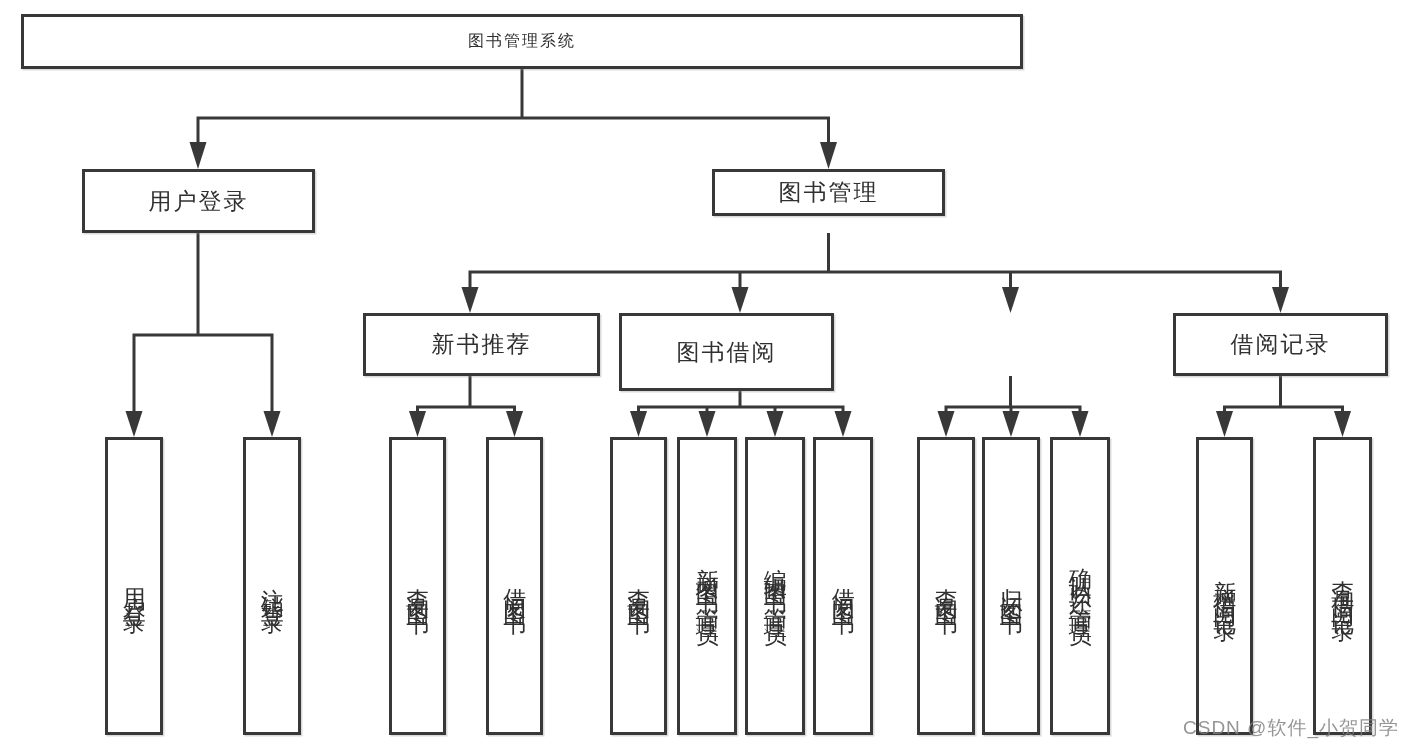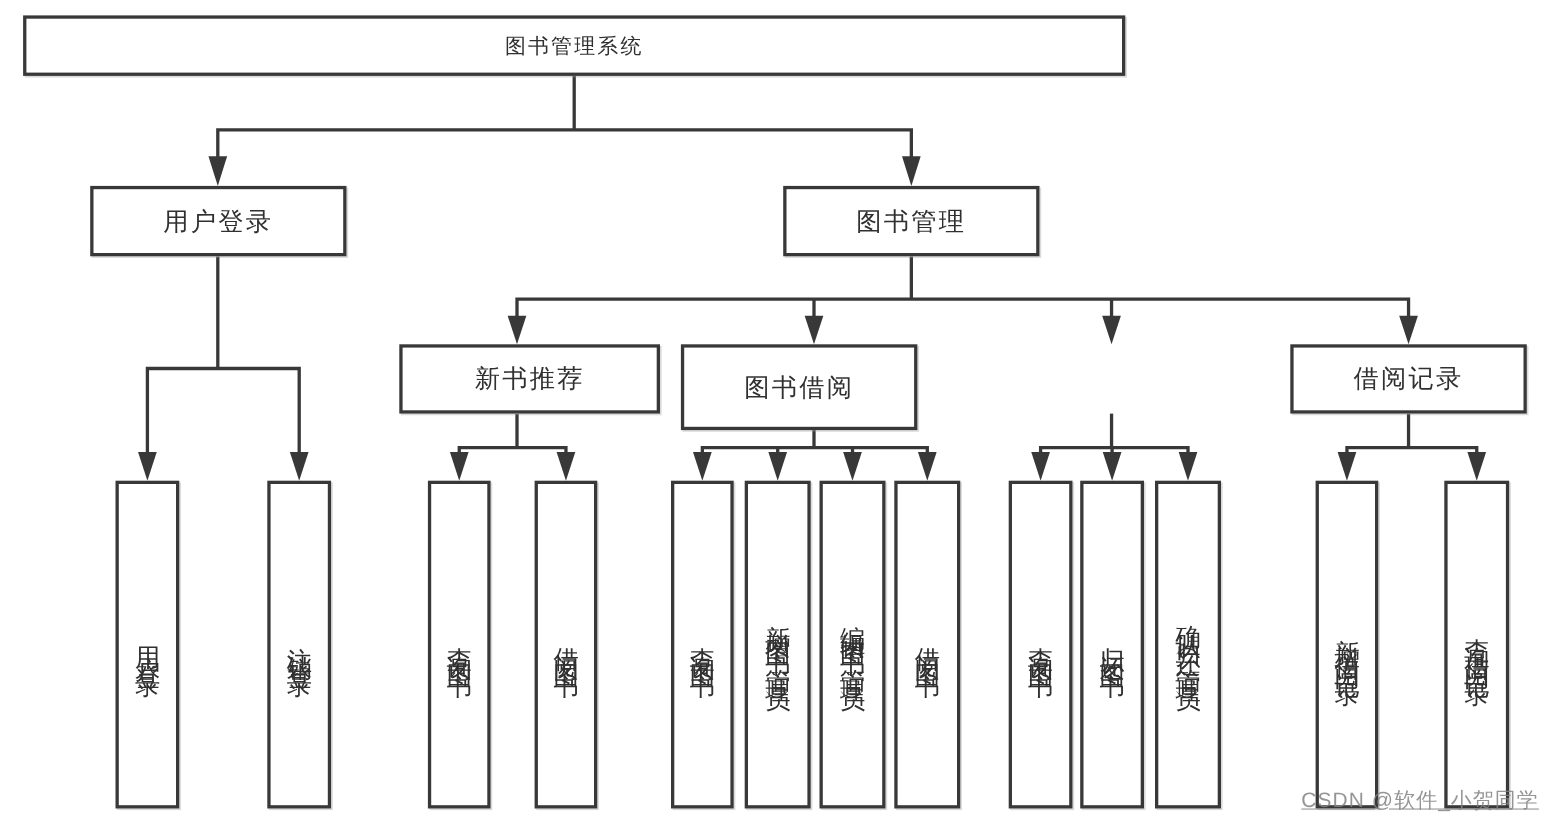--- a/index.html
+++ b/index.html
@@ -21,33 +21,33 @@
     justify-content: center;
     color: #303030;
     box-shadow: 1.5px 1.5px 0 rgba(150,150,150,0.35);
     z-index: 2;
   }
   .h-label {
     font-size: 23px;
     letter-spacing: 2px;
     white-space: nowrap;
   }
-  .root-label { font-size: 19px; }
+  .root-label { font-size: 16px; }
   .v-text {
     writing-mode: vertical-rl;
     text-orientation: mixed;
     font-size: 23px;
     letter-spacing: 8px;
     line-height: 1.1;
     white-space: nowrap;
   }
   
   #node-root      { left: 21px;  top: 14px;  width: 1002px; height: 55px; }
   #node-l2-0      { left: 82px;  top: 169px; width: 233px;  height: 64px; }
-  #node-l2-1      { left: 712px; top: 169px; width: 233px;  height: 64px; }
+  #node-l2-1      { left: 712px; top: 169px; width: 233px;  height: 47px; }
   #node-l3-0      { left: 363px; top: 313px; width: 237px;  height: 63px; }
   #node-l3-1      { left: 619px; top: 313px; width: 215px;  height: 78px; }
   #node-l3-2      { left: 903px; top: 313px; width: 215px;  height: 63px; }
   #node-l3-3      { left: 1173px;top: 313px; width: 215px;  height: 63px; }
   .leaf { top: 437px; height: 298px; }
   #leaf-0  { left: 105px;  width: 58px; }
   #leaf-1  { left: 243px;  width: 58px; }
   #leaf-2  { left: 389px;  width: 57px; }
   #leaf-3  { left: 486px;  width: 57px; }
   #leaf-4  { left: 610px;  width: 57px; }
@@ -67,21 +67,20 @@
   }
   #watermark {
     position: absolute;
     left: 1183px;
     top: 715px;
     font-size: 19px;
     letter-spacing: 1px;
     color: rgba(130,130,130,0.85);
     z-index: 3;
     white-space: nowrap;
-    text-decoration: underline;
   }
 </style>
 </head>
 <body>
 
 <div id="stage">
 
   <svg id="connectors" width="1405" height="747" viewBox="0 0 1405 747" xmlns="http://www.w3.org/2000/svg">
     <g stroke="#383838" stroke-width="3" fill="none">
 

